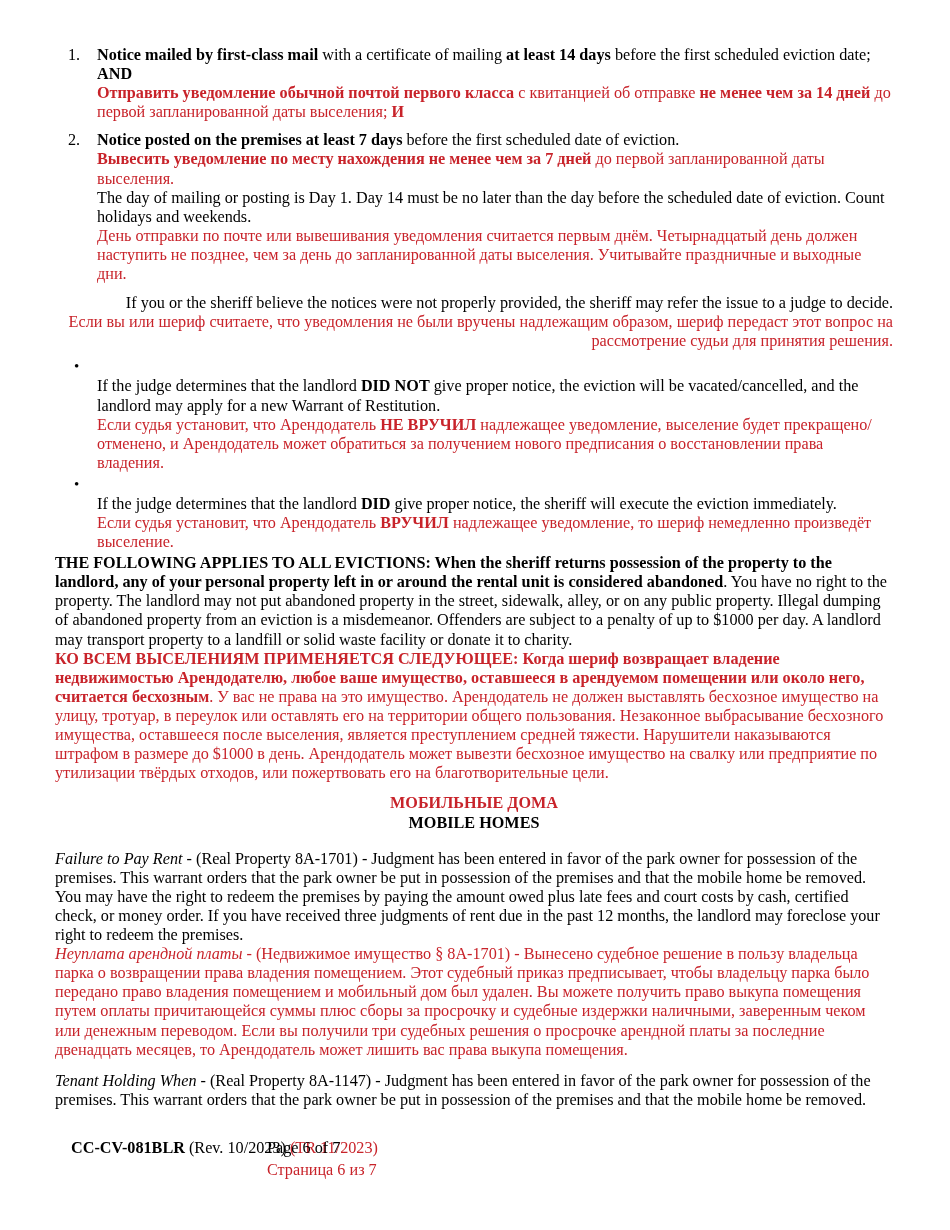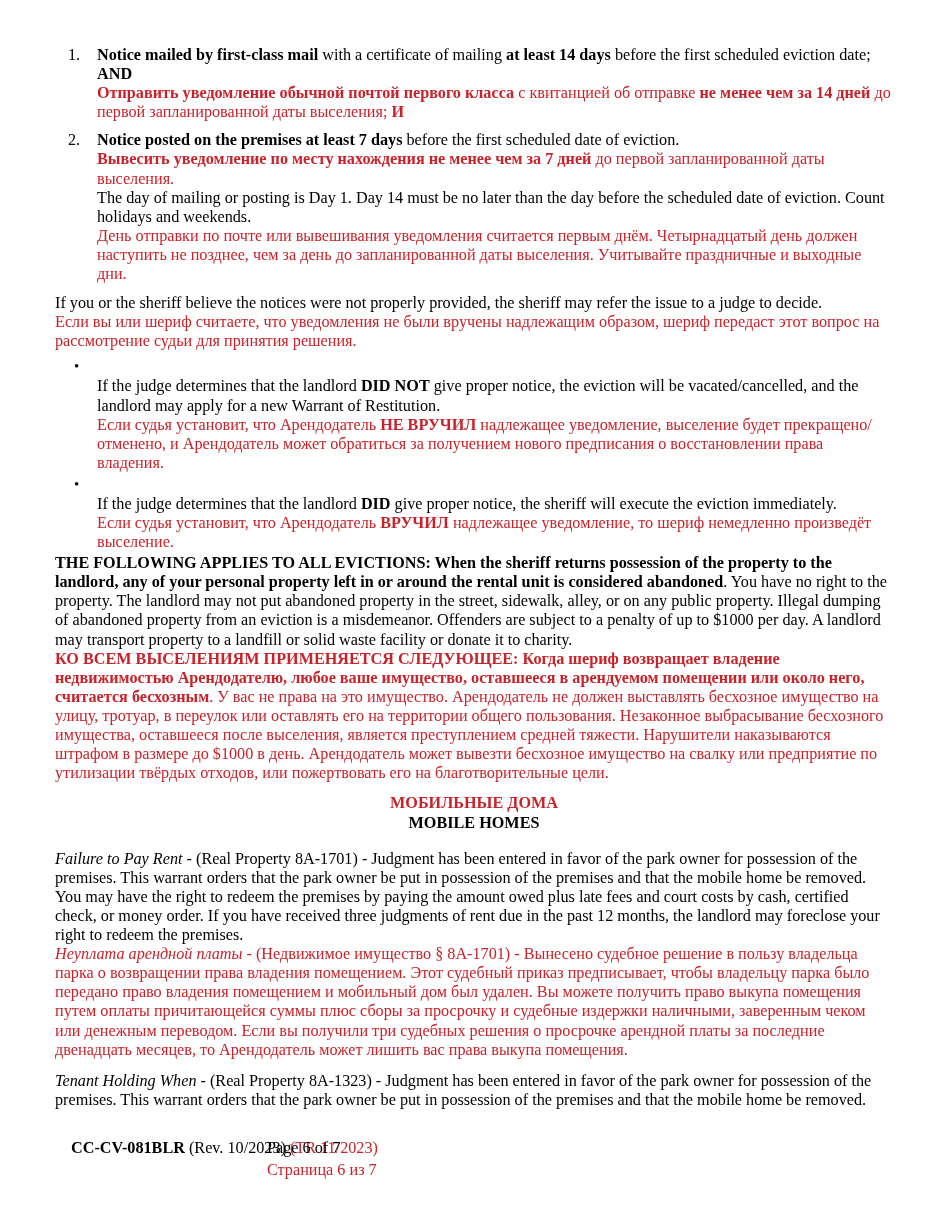--- a/index.html
+++ b/index.html
@@ -17,21 +17,21 @@
   .content { position: absolute; left: 55px; right: 57px; top: 46px; }
   p.ln { margin: 0; }
   .b { font-weight: bold; }
   .i { font-style: italic; }
   .r { color: var(--red, #C8232A); }
   
   .oitem { display: flex; margin-bottom: 9px; }
   .oitem .num { flex: 0 0 42px; padding-left: 13px; box-sizing: border-box; }
   .oitem .ibody { flex: 1; }
   
-  .para-sheriff { margin: 10px 0 6px 0; }
+  .para-sheriff { margin: 10px 0 6px 0; text-align: right; }
   .para-evictions { margin: 2px 0 10px 0; }
   .para-failure { margin: 16px 0 12px 0; }
   .para-tenant { margin: 0; }
   
   .ulist { margin: 0; }
   .uitem { display: flex; margin-bottom: 2px; }
   .uitem .marker { flex: 0 0 42px; padding-left: 19px; box-sizing: border-box; }
   .uitem .marker::before { content: "\2022"; font-size: 15px; }
   .uitem .ibody { flex: 1; margin-top: 20px; }
   
@@ -98,21 +98,21 @@
       <p class="ln r">МОБИЛЬНЫЕ ДОМА</p>
       <p class="ln">MOBILE HOMES</p>
     </div>
 
     <div class="para-failure">
       <p class="ln"><span class="i">Failure to Pay Rent</span><span> - (Real Property 8A-1701) - Judgment has been entered in favor of the park owner for possession of the premises. This warrant orders that the park owner be put in possession of the premises and that the mobile home be removed. You may have the right to redeem the premises by paying the amount owed plus late fees and court costs by cash, certified check, or money order. If you have received three judgments of rent due in the past 12 months, the landlord may foreclose your right to redeem the premises.</span></p>
       <p class="ln"><span class="i r">Неуплата арендной платы</span><span class="r"> - (Недвижимое имущество § 8A-1701) - Вынесено судебное решение в пользу владельца парка о возвращении права владения помещением. Этот судебный приказ предписывает, чтобы владельцу парка было передано право владения помещением и мобильный дом был удален. Вы можете получить право выкупа помещения путем оплаты причитающейся суммы плюс сборы за просрочку и судебные издержки наличными, заверенным чеком или денежным переводом. Если вы получили три судебных решения о просрочке арендной платы за последние двенадцать месяцев, то Арендодатель может лишить вас права выкупа помещения.</span></p>
     </div>
 
     <div class="para-tenant">
-      <p class="ln"><span class="i">Tenant Holding When</span><span> - (Real Property 8A-1323) - Judgment has been entered in favor of the park owner for possession of the premises. This warrant orders that the park owner be put in possession of the premises and that the mobile home be removed.</span></p>
+      <p class="ln"><span class="i">Tenant Holding When</span><span> - (Real Property 8A-1147) - Judgment has been entered in favor of the park owner for possession of the premises. This warrant orders that the park owner be put in possession of the premises and that the mobile home be removed.</span></p>
     </div>
 
   </div>
 
   <div class="footer">
     <div class="footer-left">
       <span class="b">CC-CV-081BLR</span><span> (Rev. 10/2023) </span><span class="r">(TR 11/2023)</span>
     </div>
     <div class="footer-center">
       <p class="ln">Page 6 of 7</p>

